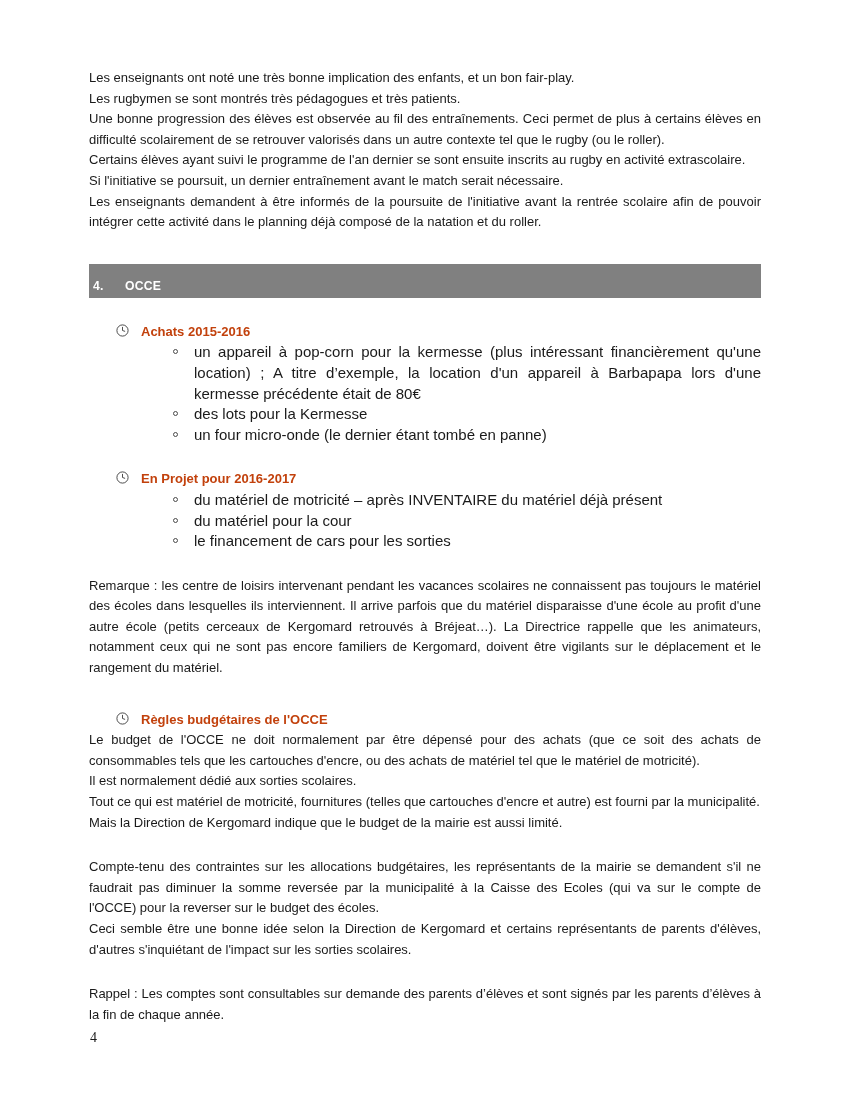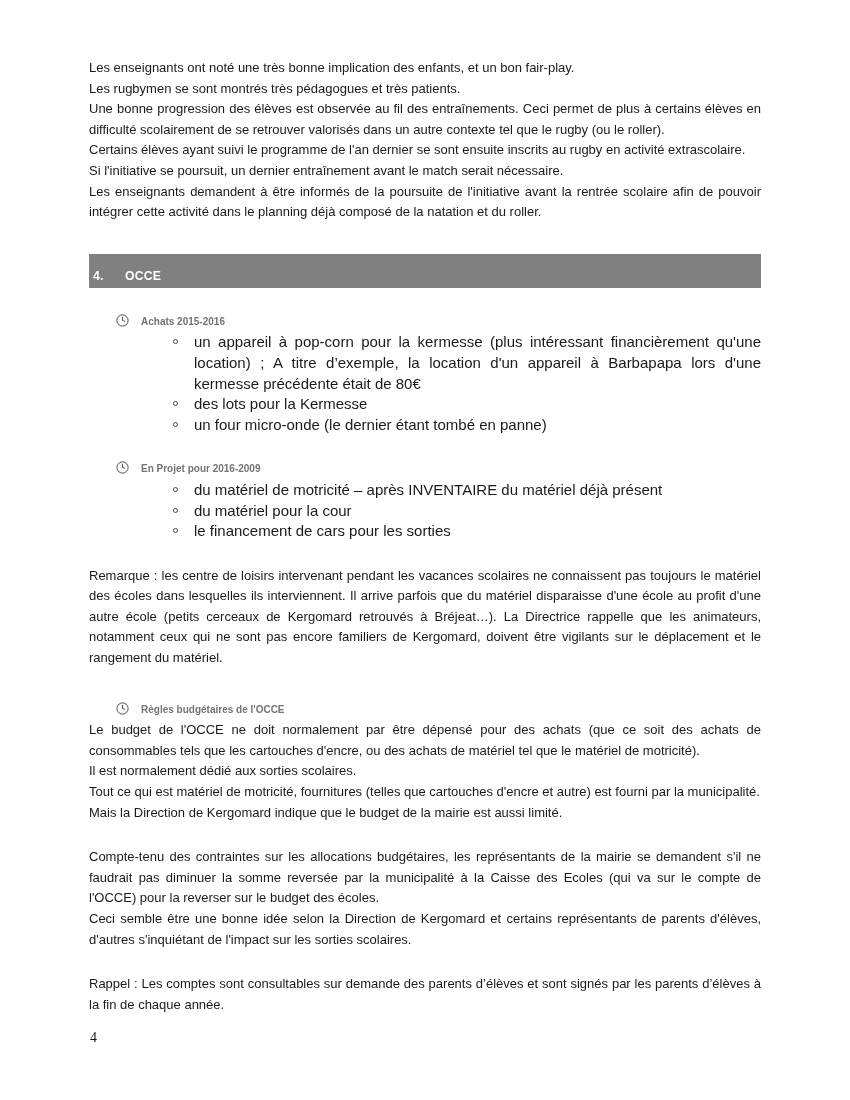--- a/index.html
+++ b/index.html
@@ -18,21 +18,21 @@
   .page {
     position: relative;
     width: 850px;
     height: 1100px;
     background: #ffffff;
     box-sizing: border-box;
   }
   .content {
     position: absolute;
     left: 89px;
-    top: 58px;
+    top: 68px;
     width: 672px;
   }
   p.body-text {
     margin: 0;
     font-size: 13.0px;
     line-height: 20.6px;
     text-align: justify;
     text-justify: inter-word;
     color: #1a1a1a;
     hyphens: none;
@@ -65,24 +65,24 @@
     width: 32px;
   }
   .section-bar .label {
     display: inline-block;
   }
 
   
   .lvl1 {
     position: relative;
     padding-left: 52px;
-    font-size: 10px;
+    font-size: 13.0px;
     line-height: 20.6px;
     font-weight: bold;
-    color: #737373;
+    color: #c2410c;
   }
   .lvl1 .clock-icon {
     position: absolute;
     left: 27px;
     top: 2px;
     width: 13px;
     height: 13px;
     display: inline-block;
   }
   .lvl1 .clock-icon svg { display: block; }
@@ -168,21 +168,21 @@
     <div class="gap-lg"></div>
 
     <div class="lvl1">
       <span class="clock-icon">
         <svg width="13" height="13" viewBox="0 0 13 13">
           <circle cx="6.5" cy="6.5" r="5.6" fill="none" stroke="#3a3a3a" stroke-width="0.9"></circle>
           <line x1="6.5" y1="6.5" x2="6.5" y2="2.9" stroke="#3a3a3a" stroke-width="0.9"></line>
           <line x1="6.5" y1="6.5" x2="9.1" y2="7.4" stroke="#3a3a3a" stroke-width="0.9"></line>
         </svg>
       </span>
-      <span>En Projet pour 2016-2009</span>
+      <span>En Projet pour 2016-2017</span>
     </div>
 
     <div class="lvl2">
       <span class="ring-icon"></span>
       <span class="txt">du matériel de motricité – après INVENTAIRE du matériel déjà présent</span>
     </div>
     <div class="lvl2">
       <span class="ring-icon"></span>
       <span class="txt">du matériel pour la cour</span>
     </div>

